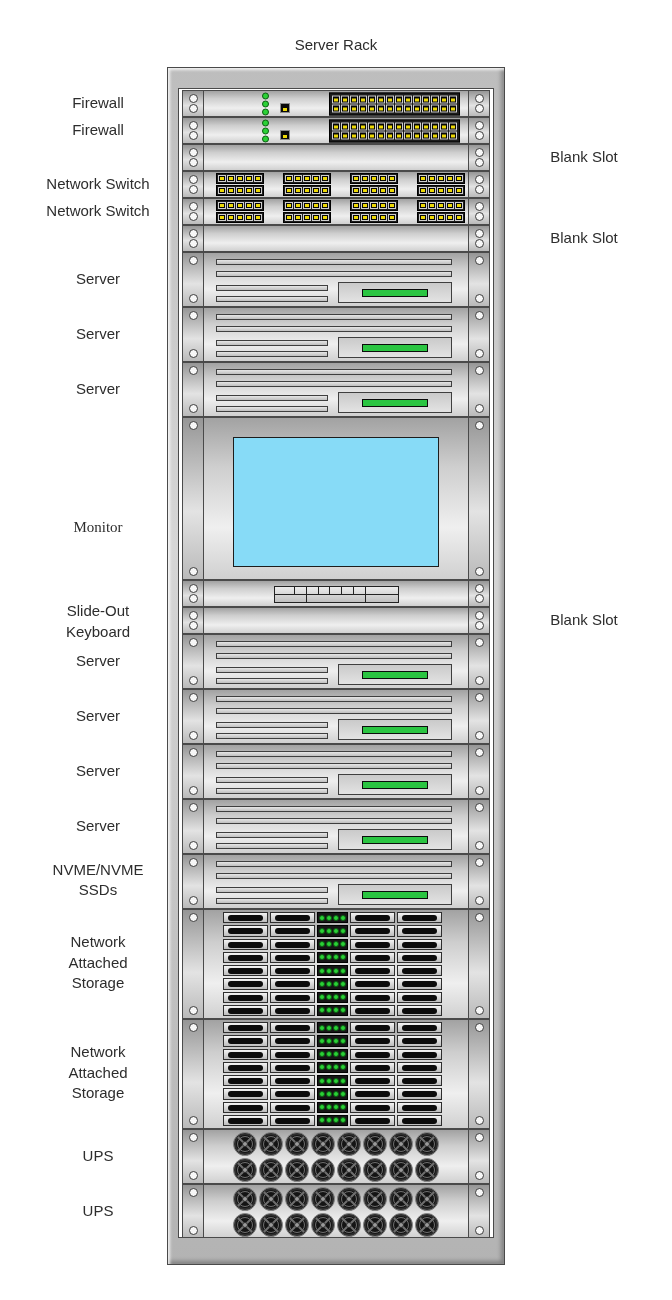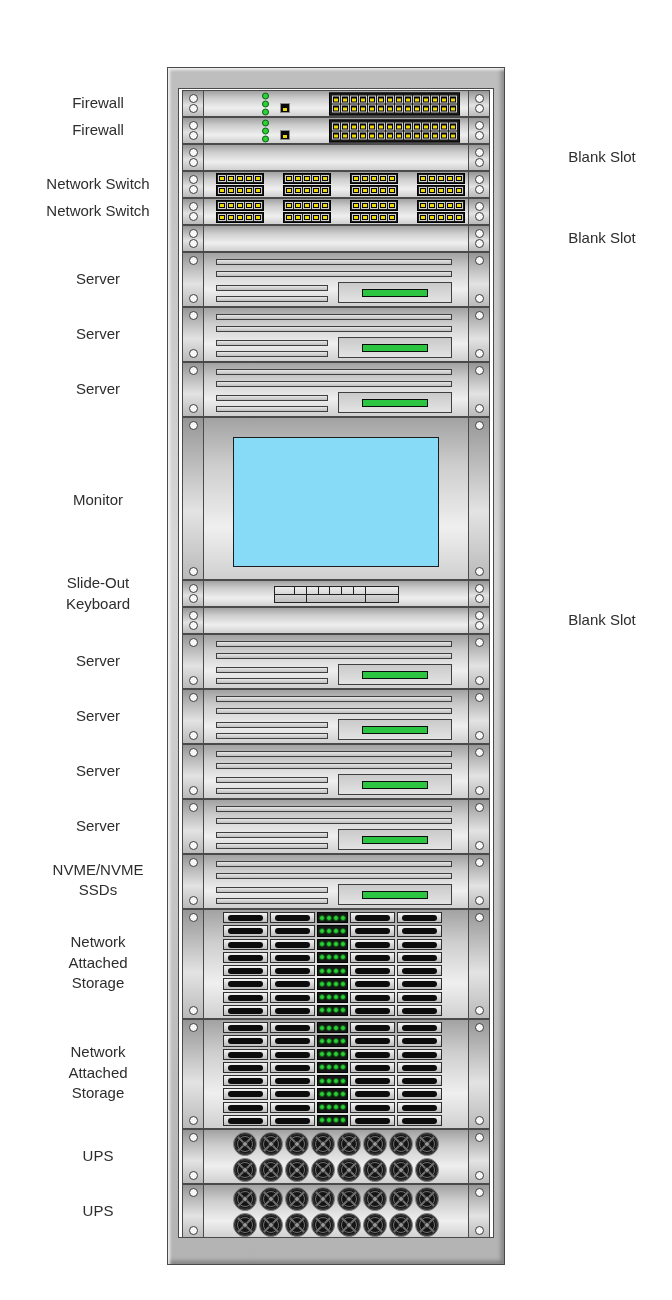--- a/index.html
+++ b/index.html
@@ -78,26 +78,27 @@
     border:1px solid #8a8a8a;box-shadow:inset 0 0 0 2px #2e2e2e;box-sizing:border-box;}
   .fan::before{content:"";position:absolute;inset:3px;border:1.5px solid #6f6f6f;border-radius:50%;}
   .fan::after{content:"";position:absolute;inset:8px;background:#9a9a9a;border:1px solid #2e2e2e;border-radius:50%;}
   .spoke{position:absolute;left:10px;top:1px;width:2px;height:20px;background:#6f6f6f;}
   .spoke.s1{transform:rotate(45deg);}
   .spoke.s2{transform:rotate(-45deg);}
   
   .gutter-label{position:absolute;transform:translateY(-50%);width:124px;text-align:center;
     font-size:15px;line-height:1.38;color:#2d2d2d;white-space:pre-line;}
   .gutter-label.left{left:36px;}
-  .gutter-label.right{left:540px;}
+  .gutter-label.right{left:522px;}
 </style>
 </head>
 <body>
 
 <div class="canvas">
+  <div class="diagram-title">Server Rack</div>
   <div class="rack-frame">
     <div class="rack-well" id="rack-well">
         <div class="rack-unit rack-unit-firewall" style="height: 27px;">
           <div class="rail small first">
             <div class="screw"></div>
             <div class="screw"></div>
           </div>
           <div class="unit-body">
             <div class="fw-leds">
               <div class="led"></div>
@@ -1079,22 +1080,22 @@
       </div>
   </div>
   <div id="left-labels">
       <div class="gutter-label left" style="top: 102.5px;">Firewall</div>
       <div class="gutter-label left" style="top: 129.5px;">Firewall</div>
       <div class="gutter-label left" style="top: 183.5px;">Network Switch</div>
       <div class="gutter-label left" style="top: 210.5px;">Network Switch</div>
       <div class="gutter-label left" style="top: 278.5px;">Server</div>
       <div class="gutter-label left" style="top: 333.5px;">Server</div>
       <div class="gutter-label left" style="top: 388.5px;">Server</div>
-      <div class="gutter-label left" style="top: 500px;">Monitor</div>
-      <div class="gutter-label left" style="top: 594px;">Slide-Out
+      <div class="gutter-label left" style="top: 527px; font-family: Liberation Serif, serif;">Monitor</div>
+      <div class="gutter-label left" style="top: 622px;">Slide-Out
 Keyboard</div>
       <div class="gutter-label left" style="top: 660.5px;">Server</div>
       <div class="gutter-label left" style="top: 715.5px;">Server</div>
       <div class="gutter-label left" style="top: 770.5px;">Server</div>
       <div class="gutter-label left" style="top: 825.5px;">Server</div>
       <div class="gutter-label left" style="top: 880.5px;">NVME/NVME
 SSDs</div>
       <div class="gutter-label left" style="top: 963px;">Network
 Attached
 Storage</div>

